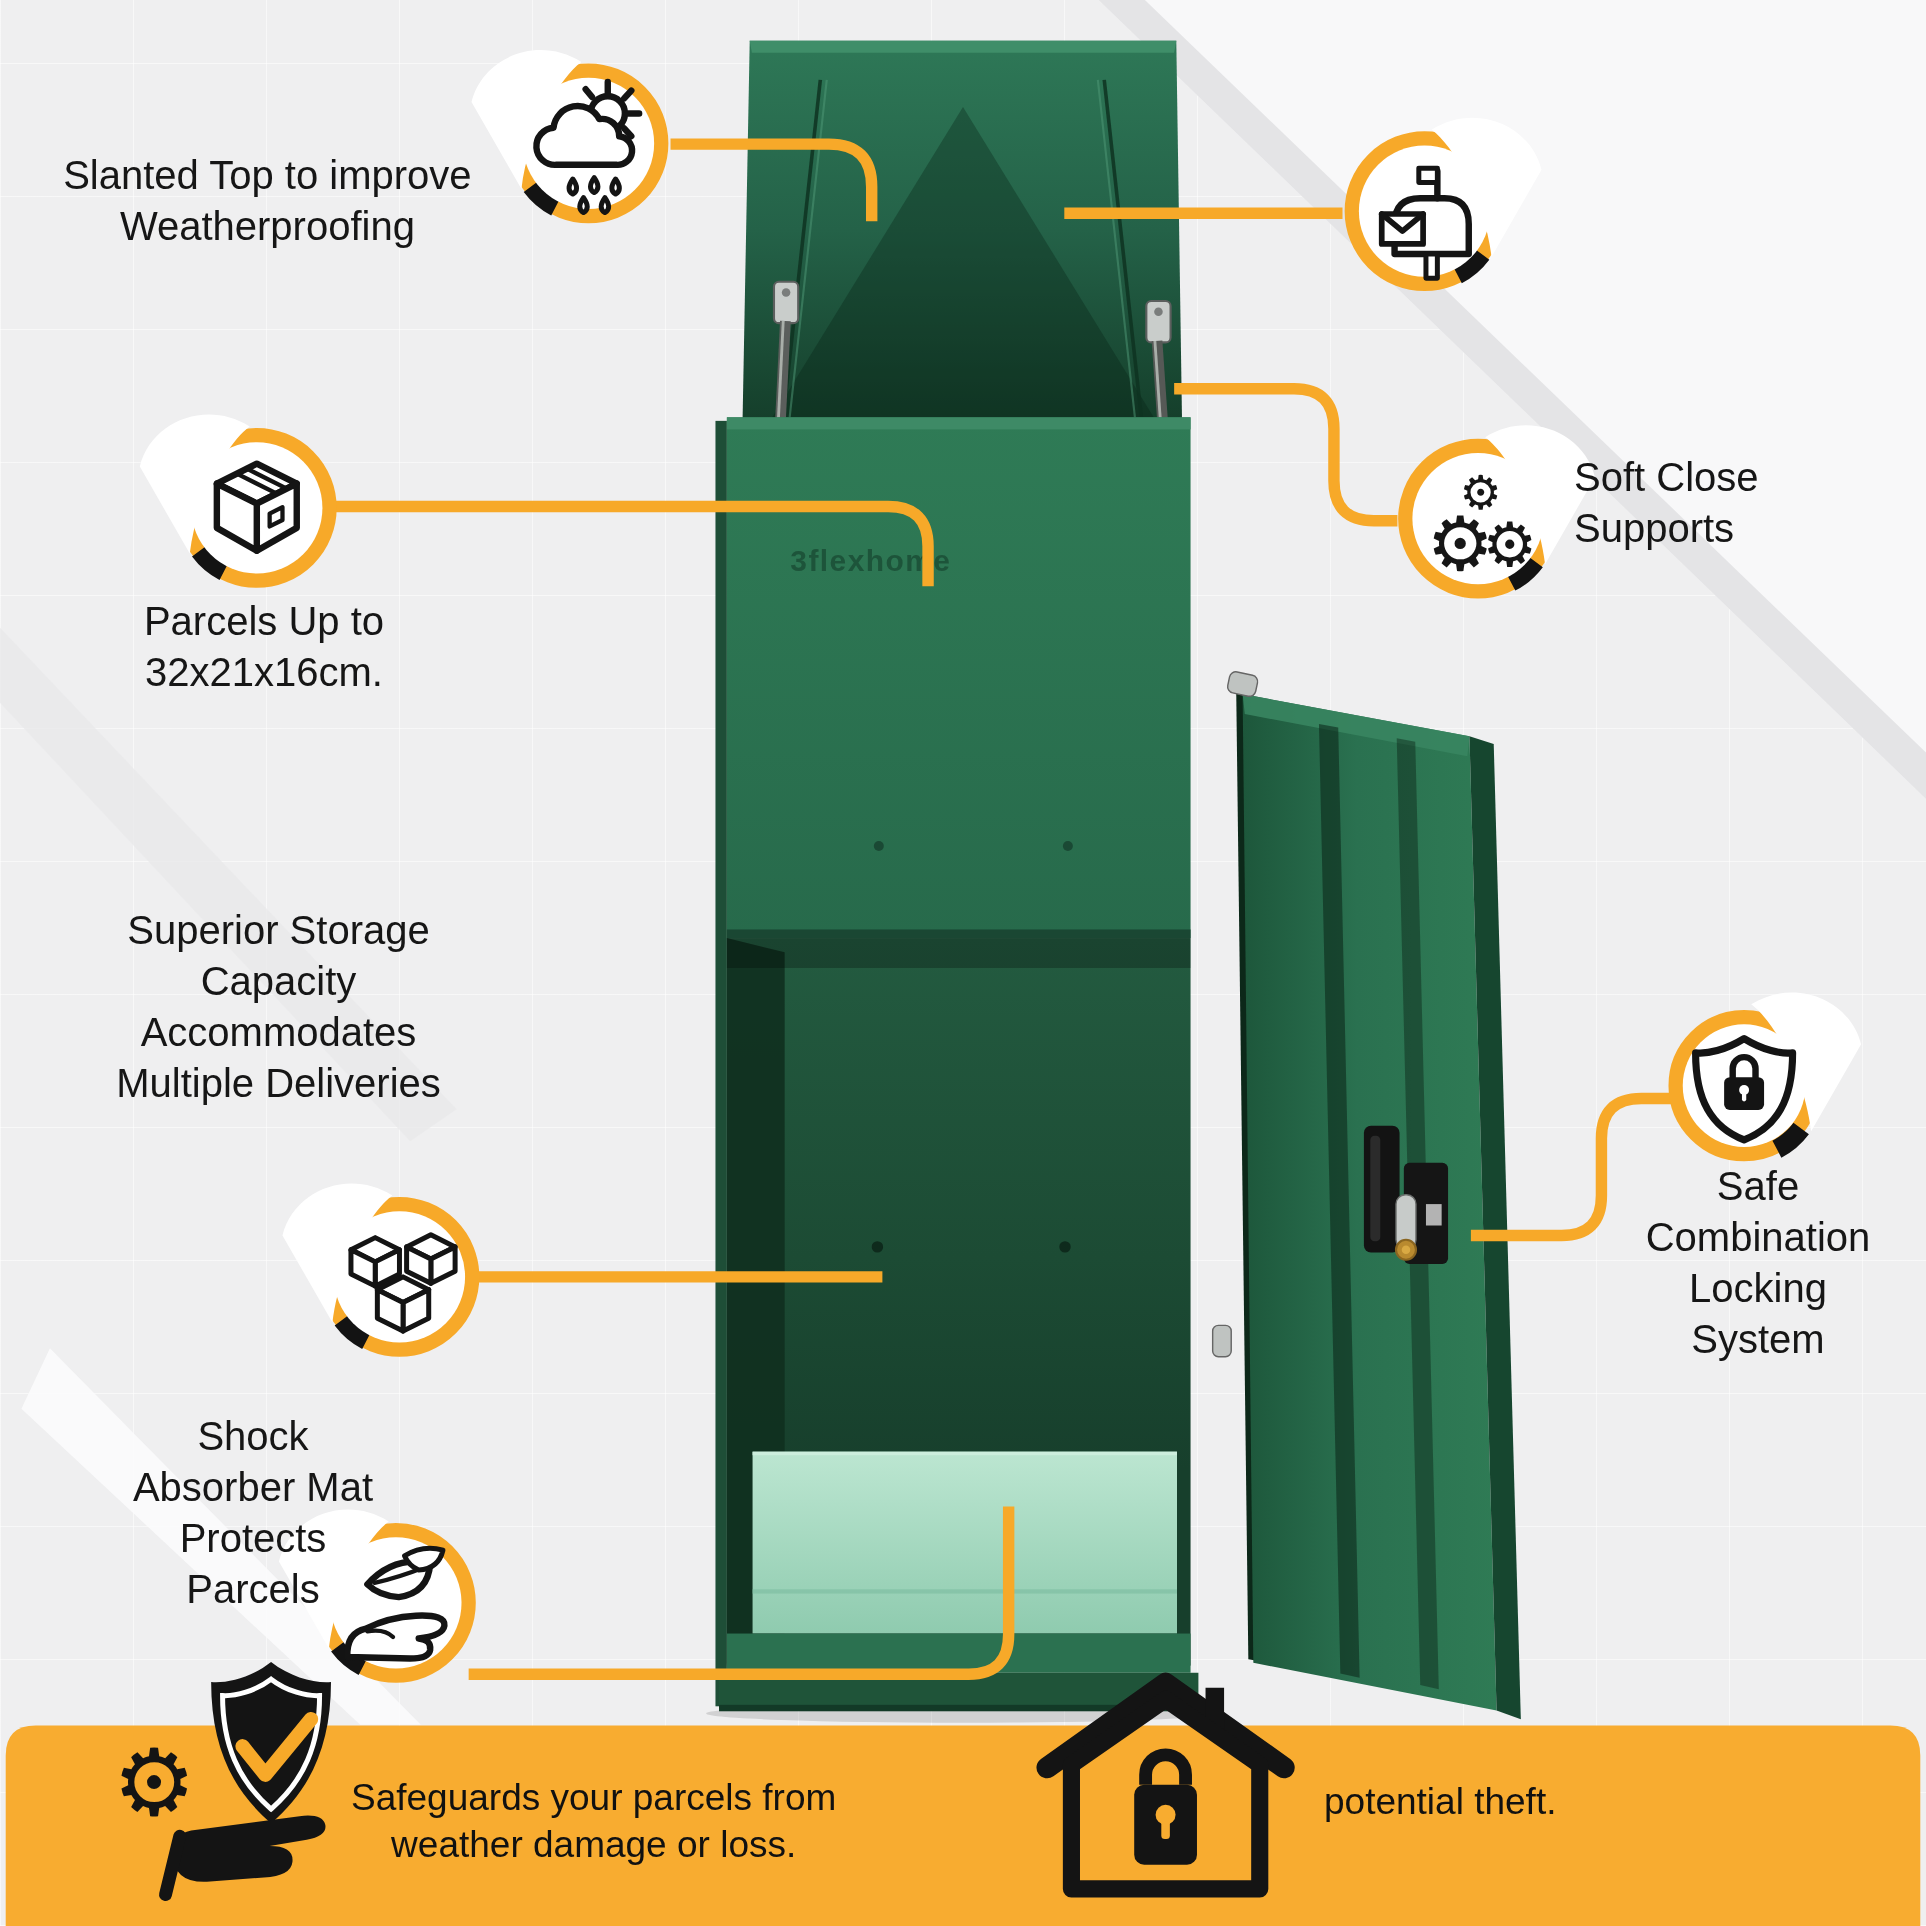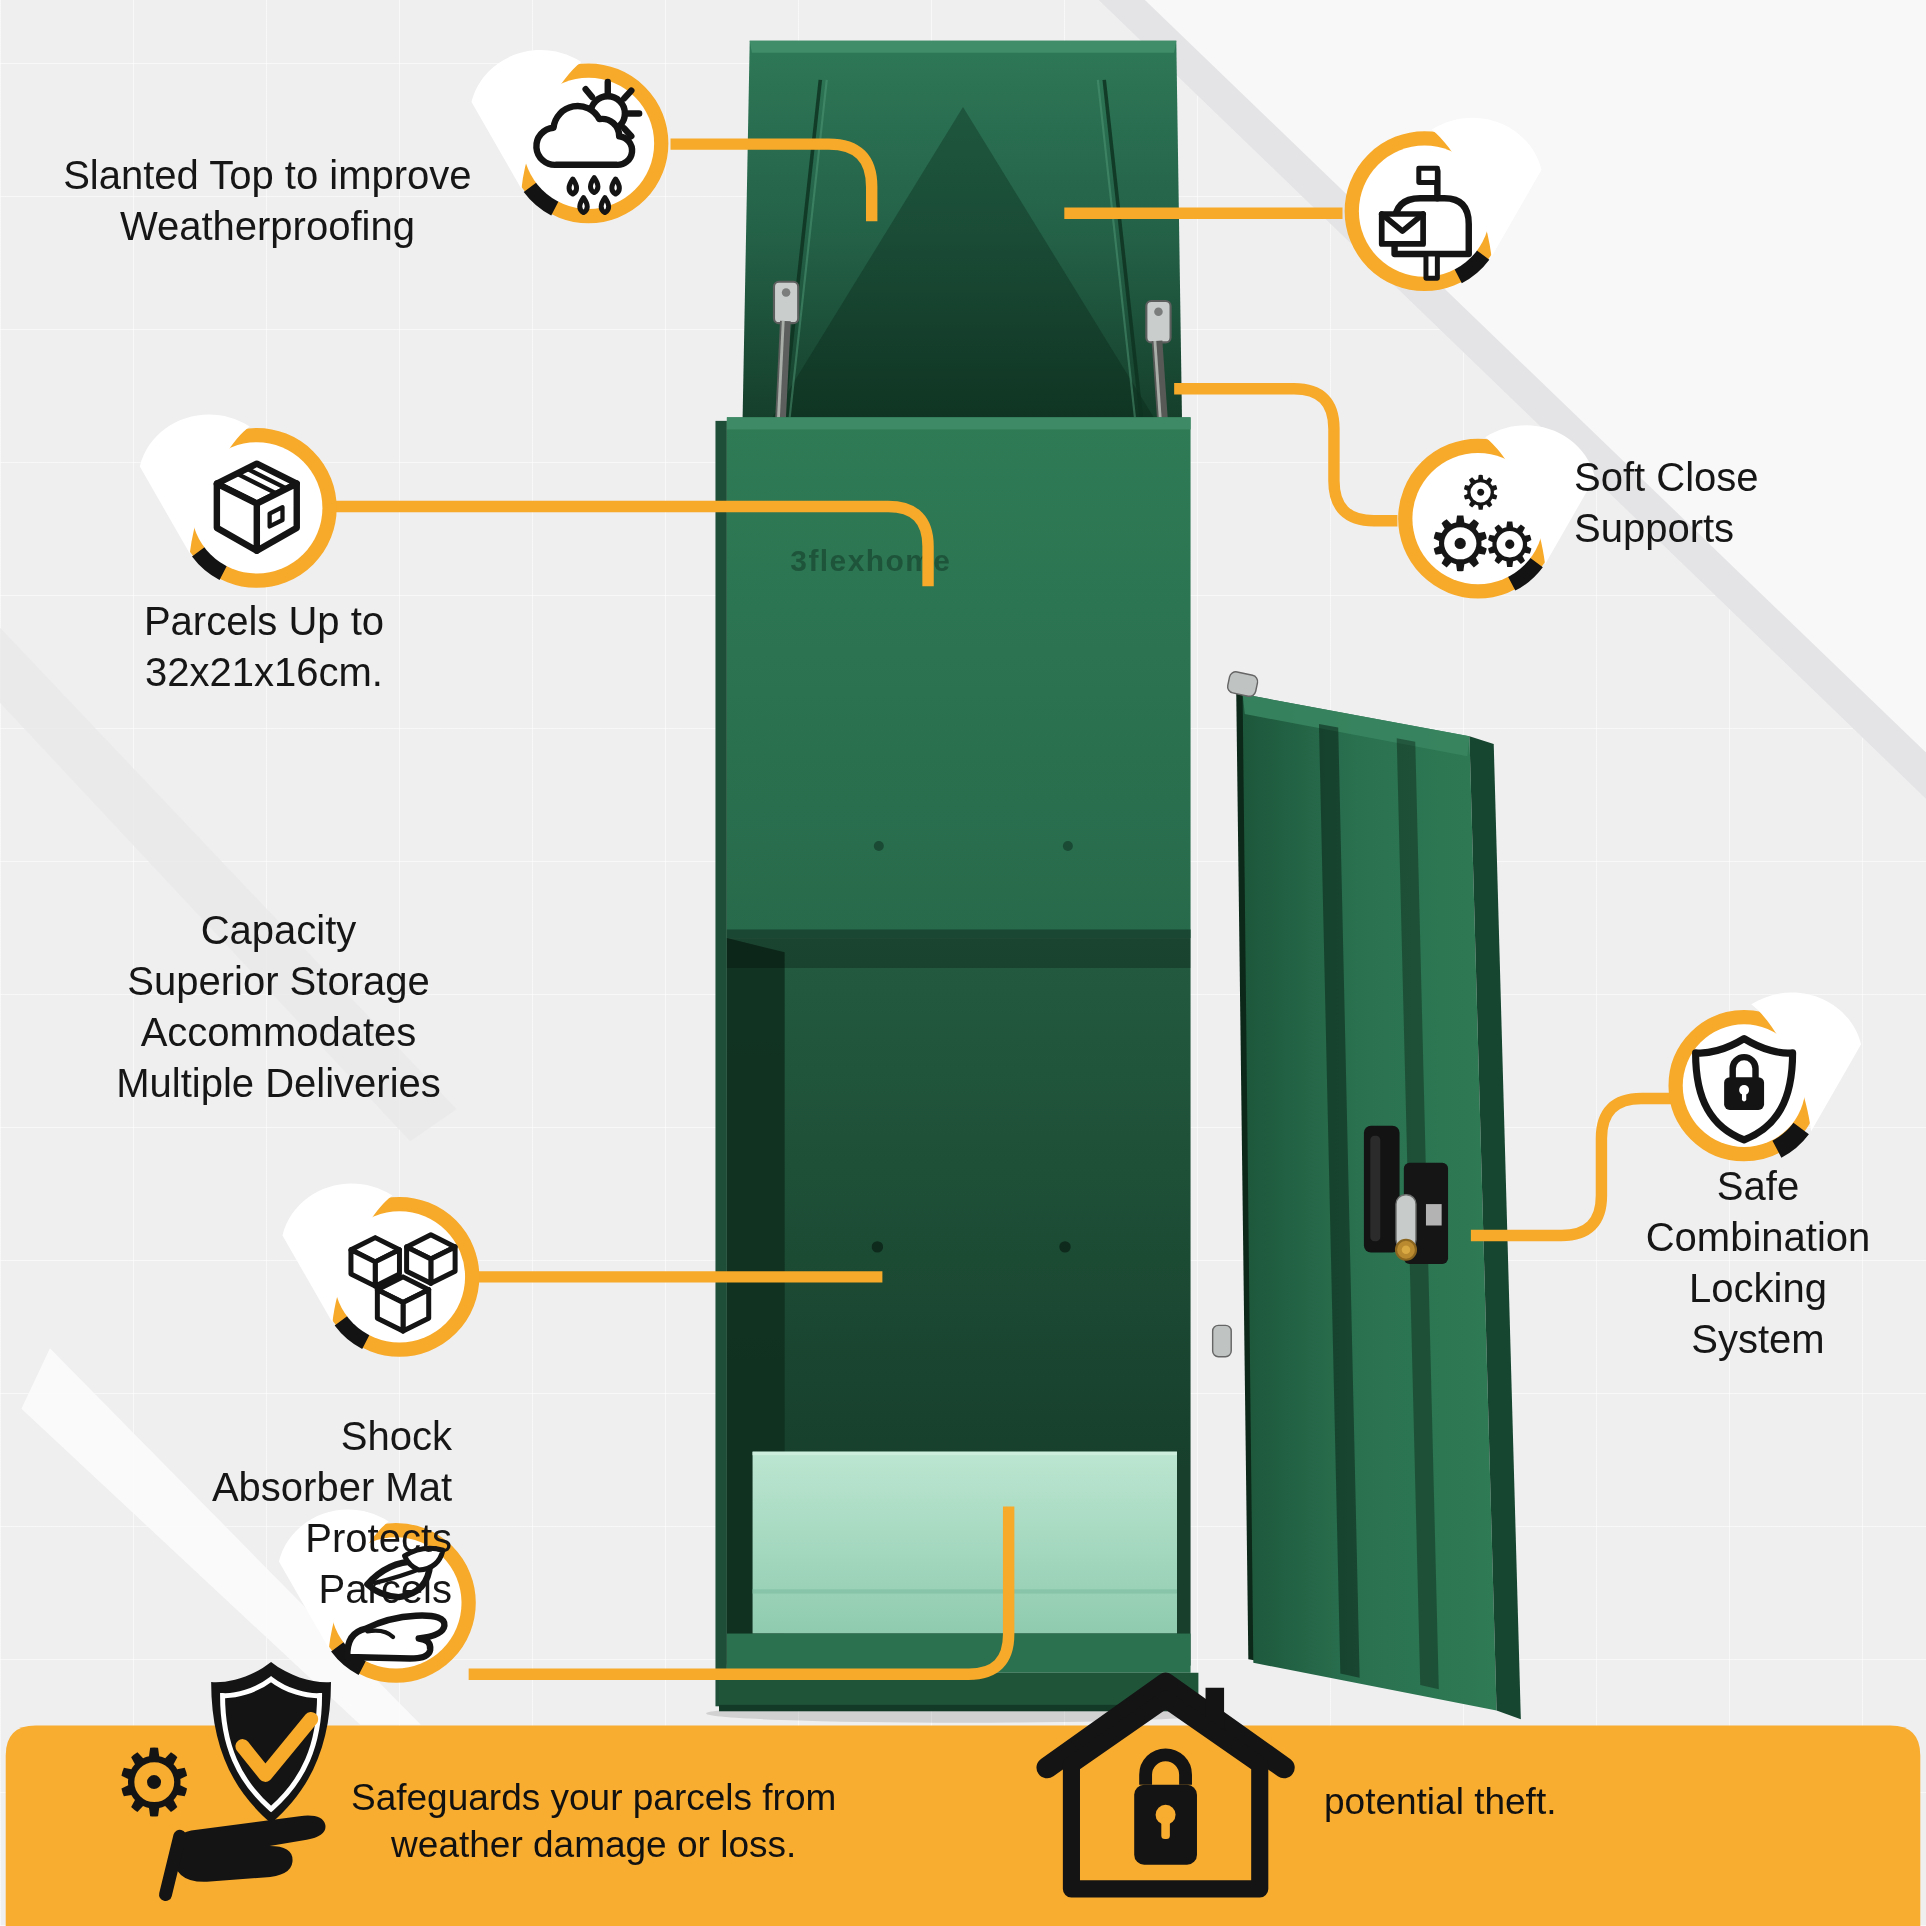--- a/index.html
+++ b/index.html
@@ -290,32 +290,32 @@
 </div>
 <div class="callout center" style="left:43px;top:596px;width:442px;">
   <div class="ln">Parcels Up to</div>
   <div class="ln">32x21x16cm.</div>
 </div>
 <div class="callout" style="left:1574px;top:452px;">
   <div class="ln">Soft Close</div>
   <div class="ln">Supports</div>
 </div>
 <div class="callout center" style="left:43px;top:905px;width:471px;">
+  <div class="ln">Superior Storage</div>
   <div class="ln">Capacity</div>
-  <div class="ln">Superior Storage</div>
   <div class="ln">Accommodates</div>
   <div class="ln">Multiple Deliveries</div>
 </div>
 <div class="callout center" style="left:1537px;top:1161px;width:442px;">
   <div class="ln">Safe</div>
   <div class="ln">Combination</div>
   <div class="ln">Locking</div>
   <div class="ln">System</div>
 </div>
-<div class="callout center" style="left:38px;top:1411px;width:414px;text-align:right;">
+<div class="callout center" style="left:46px;top:1411px;width:414px;">
   <div class="ln">Shock</div>
   <div class="ln">Absorber Mat</div>
   <div class="ln">Protects</div>
   <div class="ln">Parcels</div>
 </div>
 
 <div class="footer-text" style="left:351px;top:1774px;text-align:center;">
   <div class="ln">Safeguards your parcels from</div>
   <div class="ln">weather damage or loss.</div>
 </div>

